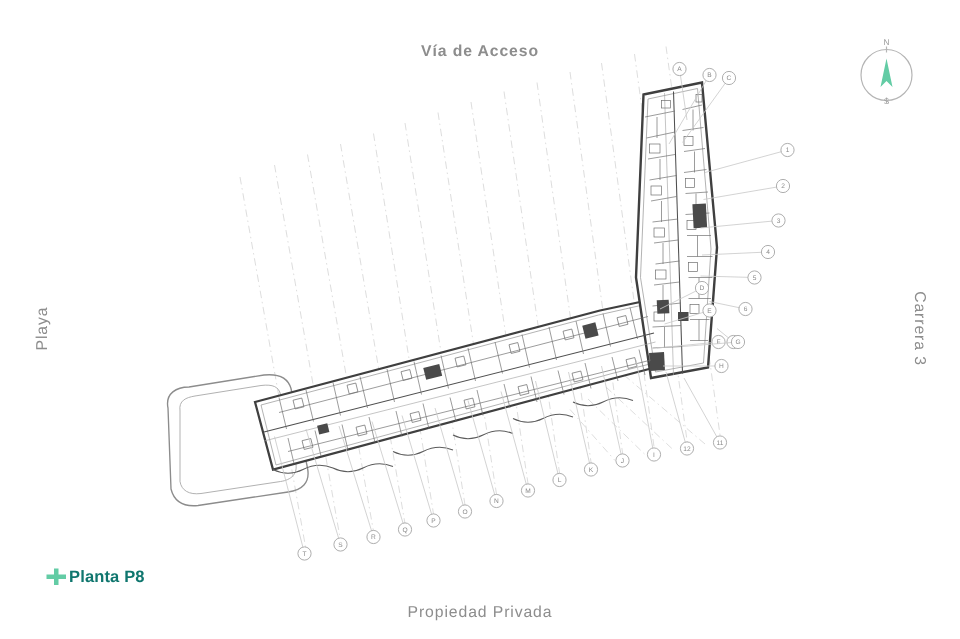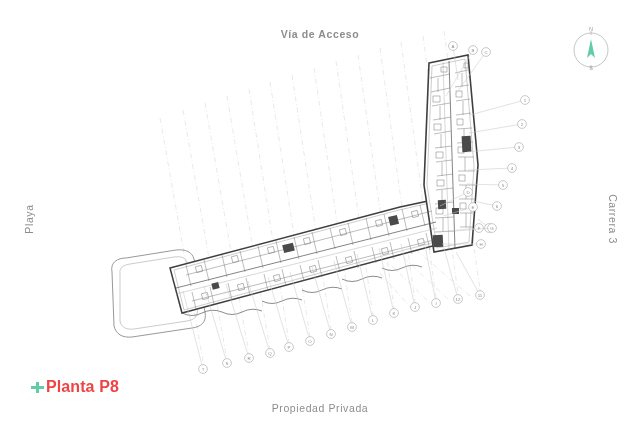--- a/index.html
+++ b/index.html
@@ -71,23 +71,23 @@
     position: absolute;
     background: #63CCA5;
   }
   #plan-title .plus-mark::before {
     left: 5px; top: 1px; width: 3px; height: 11px;
   }
   #plan-title .plus-mark::after {
     left: 0px; top: 5px; width: 13px; height: 3px;
   }
   #plan-title .title-text {
-    font-size: 16px;
+    font-size: 11px;
     font-weight: bold;
-    color: #ef4444;
+    color: #0f766e;
     letter-spacing: 0.1px;
   }
   #compass {
     position: absolute;
     left: 566px;
     top: 25px;
     width: 50px;
     height: 50px;
   }
   #compass .c-letter {

